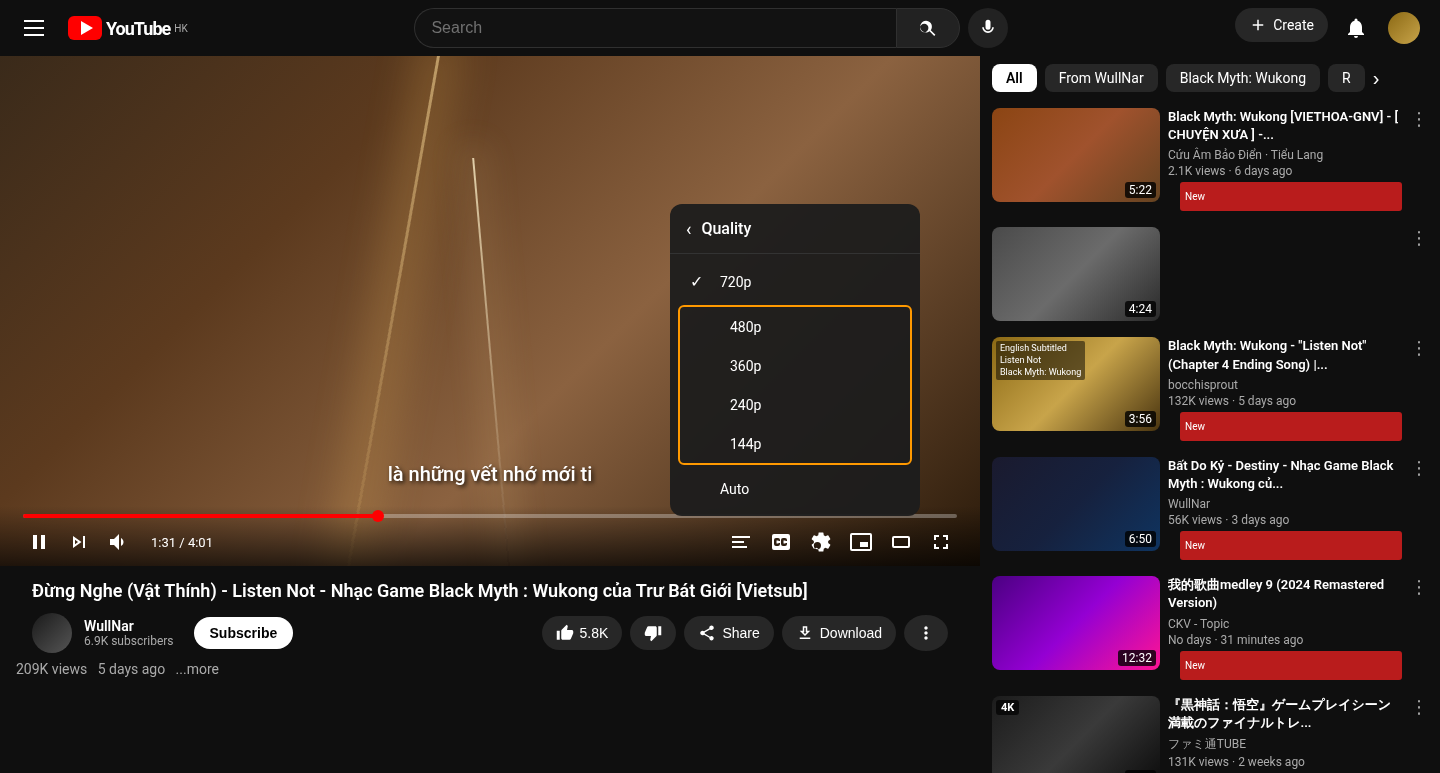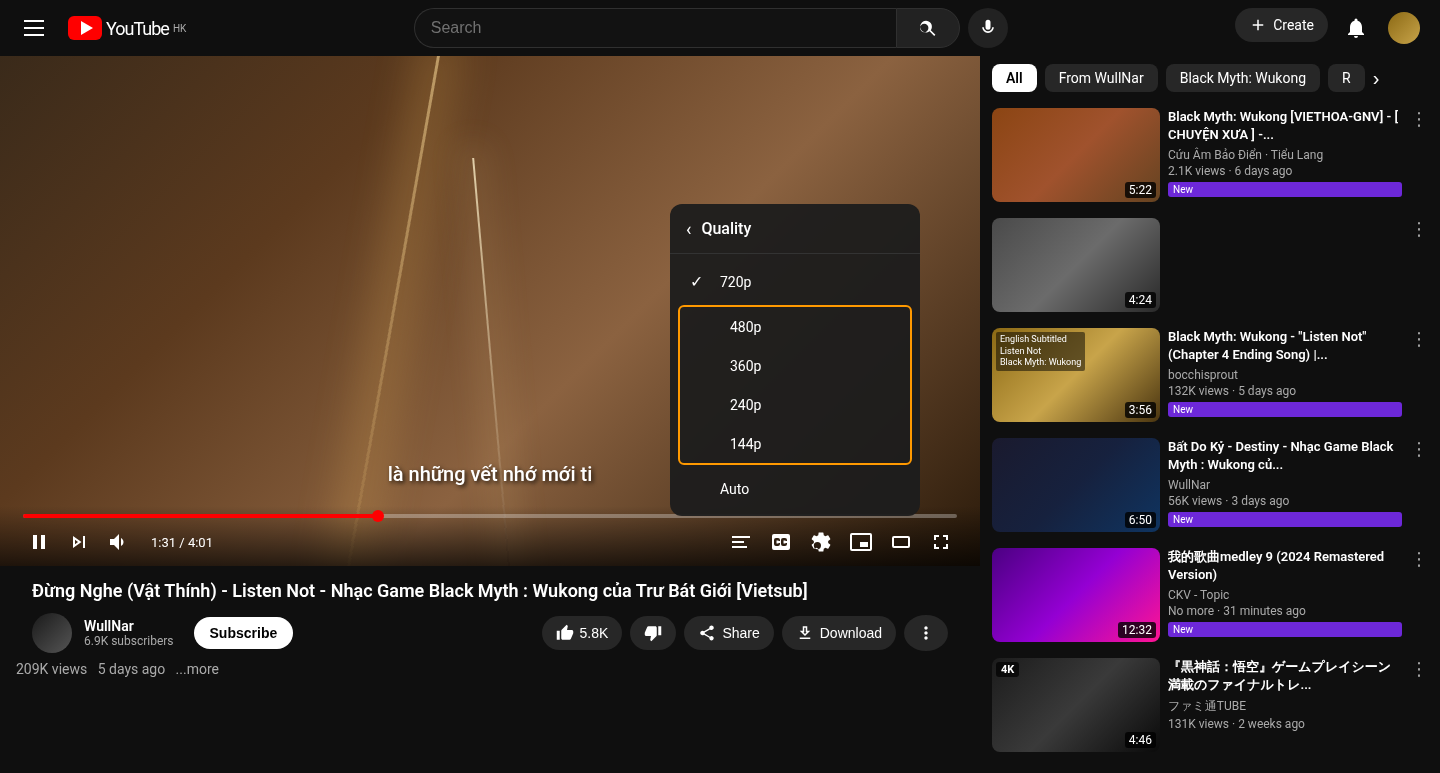--- a/index.html
+++ b/index.html
@@ -23,21 +23,21 @@
       gap: 8px;
       position: relative;
       z-index: 100;
     }
     .nav-left { display: flex; align-items: center; gap: 16px; }
     .hamburger { display: flex; flex-direction: column; gap: 5px; cursor: pointer; padding: 8px; }
     .hamburger span { width: 20px; height: 2px; background: #fff; display: block; }
     .yt-logo { display: flex; align-items: center; gap: 4px; cursor: pointer; }
     .yt-logo-play { width: 34px; height: 24px; background: #ff0000; border-radius: 6px; display: flex; align-items: center; justify-content: center; }
     .yt-logo-play::after { content: ''; border-left: 12px solid #fff; border-top: 7px solid transparent; border-bottom: 7px solid transparent; margin-left: 3px; }
-    .yt-logo-text { color: #fff; font-size: 18px; font-weight: 400; letter-spacing: -1px; }
+    .yt-logo-text { color: #fff; font-size: 18px; font-weight: 700; letter-spacing: -1px; }
     .yt-logo-region { color: #aaa; font-size: 10px; vertical-align: super; }
     .nav-center { flex: 1; display: flex; align-items: center; justify-content: center; gap: 8px; }
     .search-bar { display: flex; align-items: center; width: 546px; height: 40px; }
     .search-input-wrap { flex: 1; border: 1px solid #303030; border-right: none; border-radius: 20px 0 0 20px; background: #121212; height: 40px; display: flex; align-items: center; padding: 0 16px; }
     .search-input-wrap input { background: none; border: none; outline: none; color: #fff; font-size: 16px; width: 100%; }
     .search-input-wrap input::placeholder { color: #717171; }
     .search-btn { width: 64px; height: 40px; background: #222; border: 1px solid #303030; border-radius: 0 20px 20px 0; display: flex; align-items: center; justify-content: center; cursor: pointer; }
     .search-btn svg { width: 20px; height: 20px; fill: #fff; }
     .mic-btn { width: 40px; height: 40px; background: #222; border-radius: 50%; display: flex; align-items: center; justify-content: center; cursor: pointer; }
     .nav-right { display: flex; align-items: flex-start; gap: 8px; margin-left: auto; }
@@ -174,21 +174,21 @@
 
     
     .sidebar-video { display: flex; gap: 8px; margin-bottom: 8px; cursor: pointer; padding: 4px; border-radius: 8px; }
     .sv-thumb { width: 168px; height: 94px; flex-shrink: 0; border-radius: 8px; overflow: hidden; position: relative; }
     .sv-thumb-bg { width: 100%; height: 100%; }
     .sv-duration { position: absolute; bottom: 4px; right: 4px; background: rgba(0,0,0,0.8); color: #fff; font-size: 12px; padding: 1px 4px; border-radius: 3px; }
     .sv-info { flex: 1; display: flex; flex-direction: column; gap: 2px; }
     .sv-title { font-size: 13px; font-weight: 600; line-height: 1.4; display: -webkit-box; -webkit-line-clamp: 2; -webkit-box-orient: vertical; overflow: hidden; }
     .sv-channel { font-size: 12px; color: #aaa; margin-top: 2px; }
     .sv-meta { font-size: 12px; color: #aaa; }
-    .sv-new { display: inline-block; background: #6d28d9; color: #fff; font-size: 10px; padding: 2px 5px; border-radius: 3px; margin-top: 2px; }
+    .sv-new { display: inline-block; background: #b91c1c; color: #fff; font-size: 10px; padding: 9px 5px; border-radius: 3px; margin-top: 2px; margin-left: 12px; }
     .sv-more { margin-left: auto; color: #aaa; font-size: 18px; cursor: pointer; flex-shrink: 0; }
     .sv-4k { position: absolute; top: 4px; left: 4px; background: rgba(0,0,0,0.7); color: #fff; font-size: 11px; padding: 1px 5px; border-radius: 3px; font-weight: 700; }
 
     
     .video-stats { padding: 8px 16px 0; font-size: 14px; color: #aaa; }
     .more-link { color: #aaa; cursor: pointer; }
   </style>
 </head>
 <body>
 
@@ -466,21 +466,21 @@
 
     <div class="sidebar-video">
       <div class="sv-thumb">
         <div class="sv-thumb-bg" style="background: linear-gradient(135deg, #4b0082 0%, #9400d3 50%, #ff1493 100%);"></div>
         <span class="sv-duration">12:32</span>
       </div>
       <div class="sv-info">
         <div class="sv-title">我的歌曲medley 9 (2024 Remastered Version)</div>
         <div class="sv-channel">CKV - Topic</div>
         <div class="sv-meta">
-          <span>No more</span> · <span>31 minutes ago</span>
+          <span>No days</span> · <span>31 minutes ago</span>
         </div>
         <span class="sv-new">New</span>
       </div>
       <div class="sv-more">⋮</div>
     </div>
 
     <div class="sidebar-video">
       <div class="sv-thumb" style="position:relative;">
         <div class="sv-thumb-bg" style="background: linear-gradient(135deg, #1c1c1c 0%, #3a3a3a 50%, #0a0a0a 100%);"></div>
         <span class="sv-4k">4K</span>

